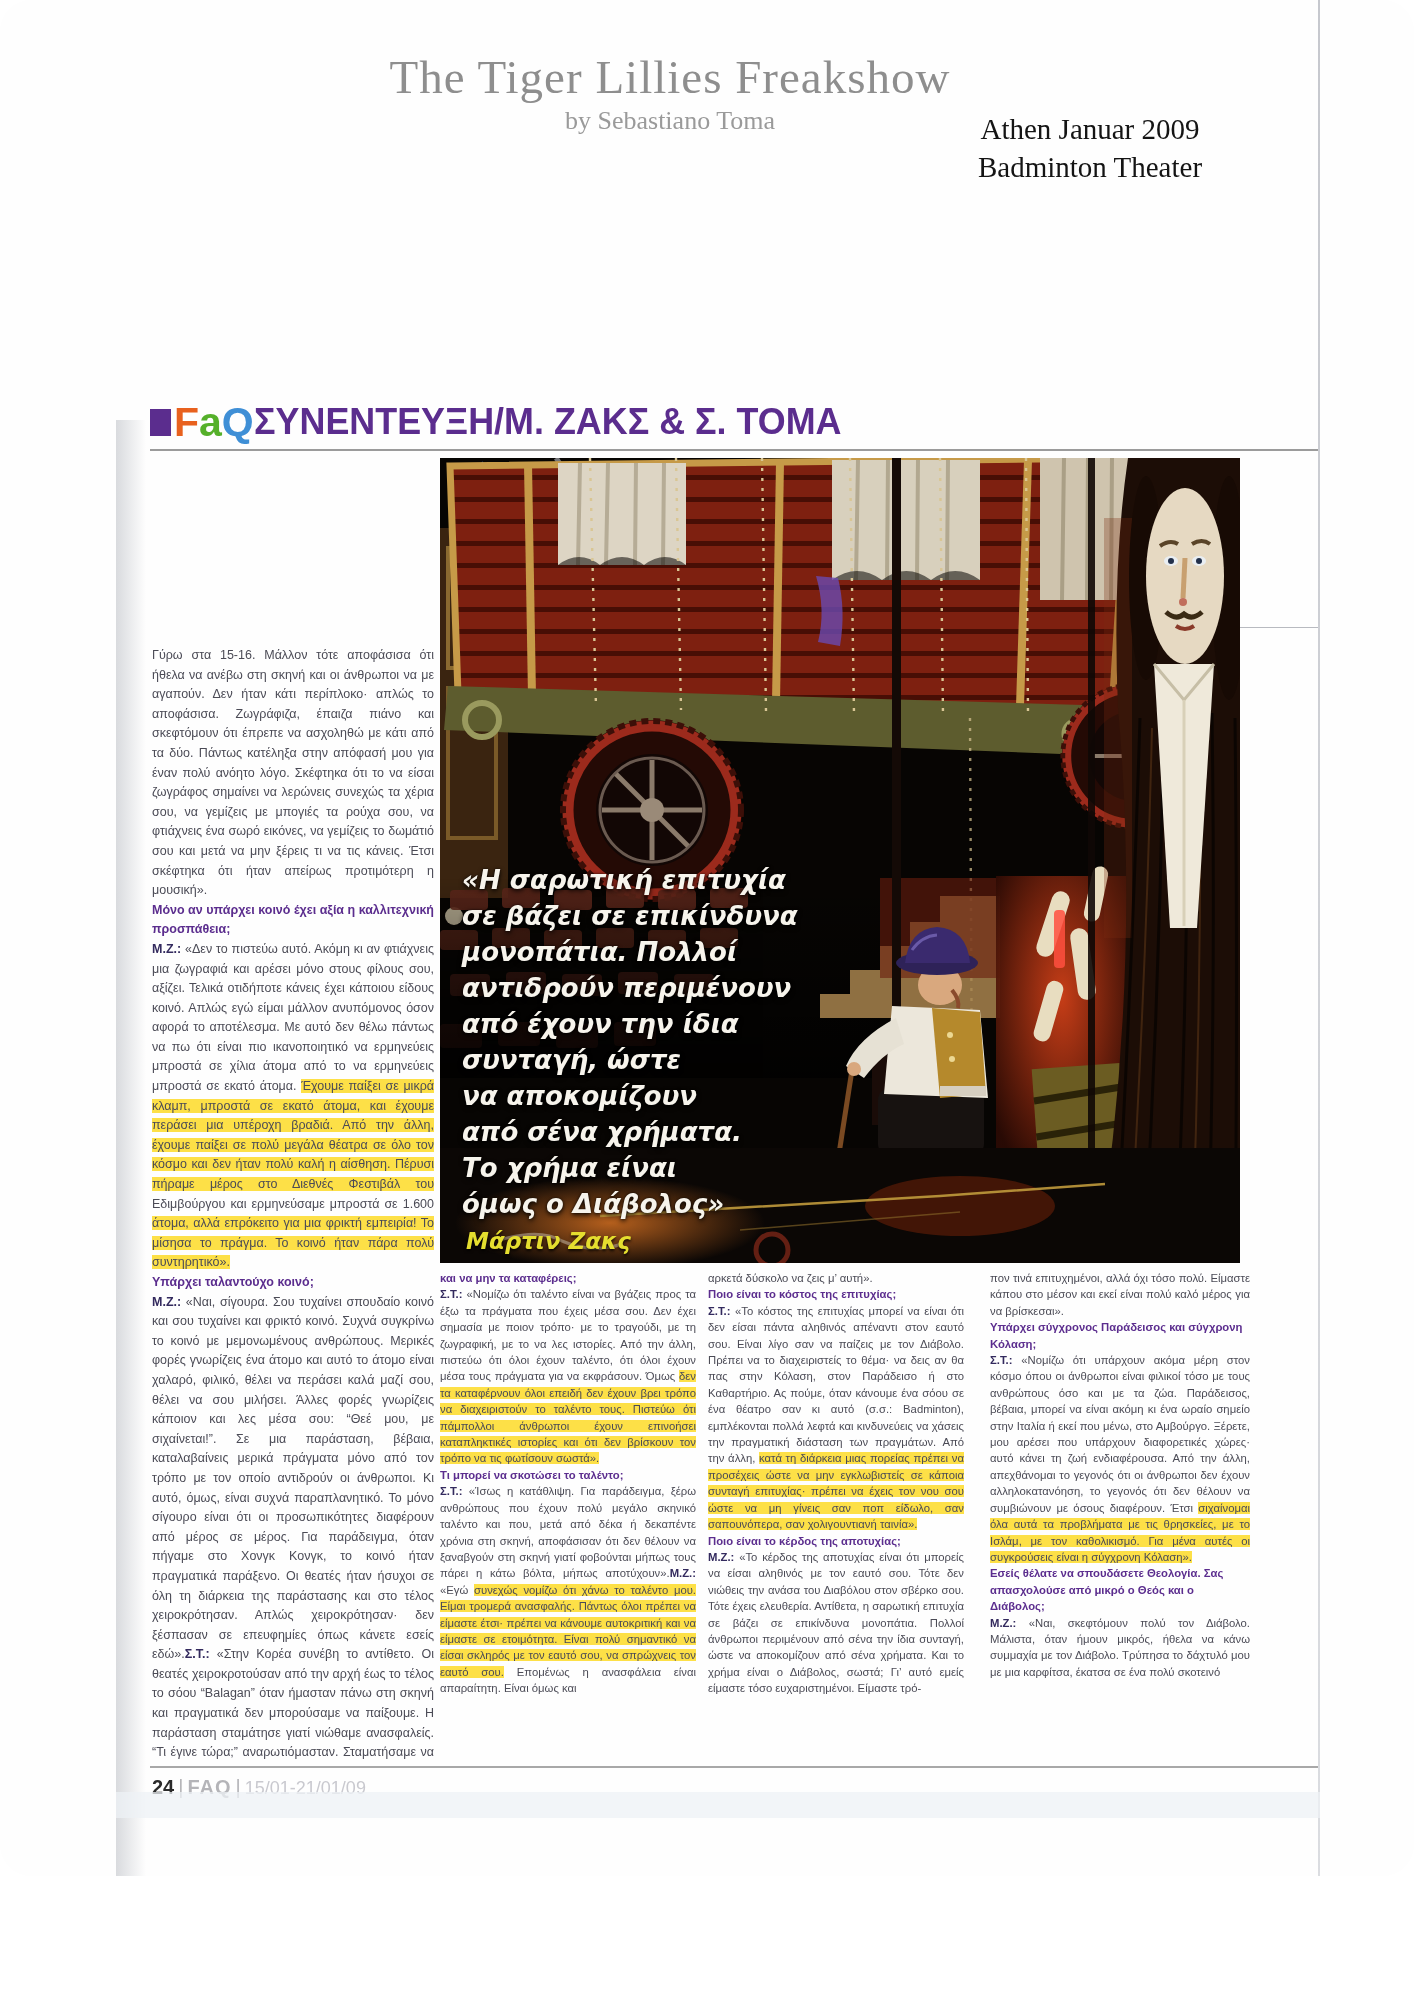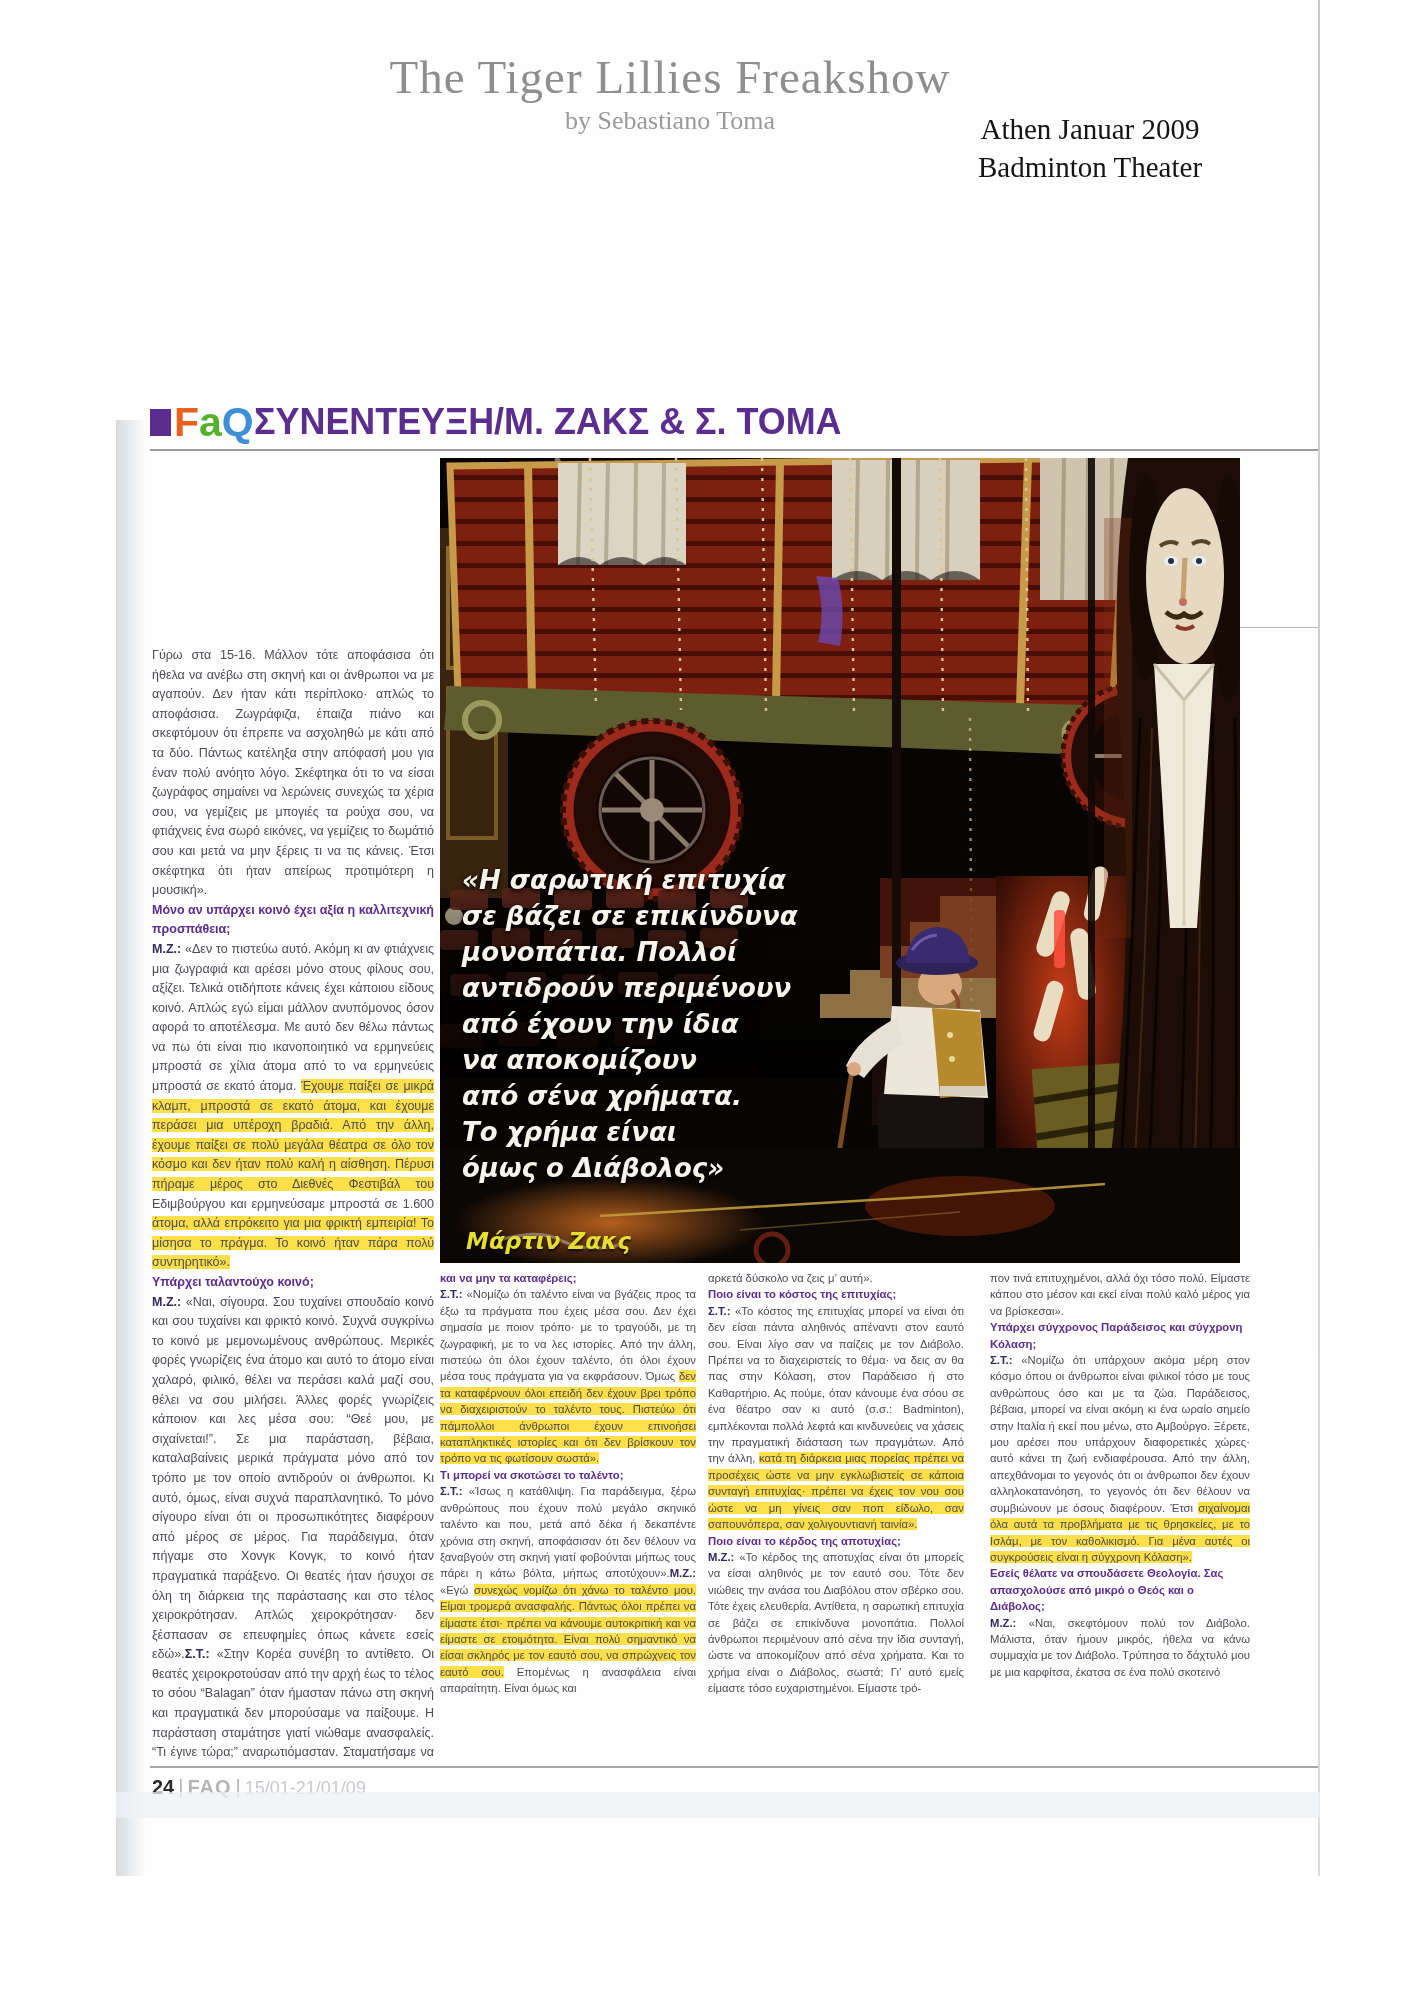--- a/index.html
+++ b/index.html
@@ -302,20 +302,21 @@
         <circle cx="332" cy="792" r="16" fill="none" stroke="#8a2a1a" stroke-width="5" opacity=".7"></circle>
       </g>
     </svg>
 
     <div class="quote">
         <div>«Η σαρωτική επιτυχία</div>
         <div>σε βάζει σε επικίνδυνα</div>
         <div>μονοπάτια. Πολλοί</div>
         <div>αντιδρούν περιμένουν</div>
         <div>από έχουν την ίδια</div>
+        <div>συνταγή, ώστε</div>
         <div>να αποκομίζουν</div>
         <div>από σένα χρήματα.</div>
         <div>Το χρήμα είναι</div>
         <div>όμως ο Διάβολος»</div>
       </div>
     <div class="quote-attrib">Μάρτιν Ζακς</div>
   </div>
 
   <div class="col col1"><span class="seg-body">Γύρω στα 15-16. Μάλλον τότε αποφάσισα ότι ήθελα να ανέβω στη σκηνή και οι άνθρωποι να με αγαπούν. Δεν ήταν κάτι περίπλοκο· απλώς το αποφάσισα. Ζωγράφιζα, έπαιζα πιάνο και σκεφτόμουν ότι έπρεπε να ασχοληθώ με κάτι από τα δύο. Πάντως κατέληξα στην απόφασή μου για έναν πολύ ανόητο λόγο. Σκέφτηκα ότι το να είσαι ζωγράφος σημαίνει να λερώνεις συνεχώς τα χέρια σου, να γεμίζεις με μπογιές τα ρούχα σου, να φτιάχνεις ένα σωρό εικόνες, να γεμίζεις το δωμάτιό σου και μετά να μην ξέρεις τι να τις κάνεις. Έτσι σκέφτηκα ότι ήταν απείρως προτιμότερη η μουσική».</span><div class="seg-heading">Μόνο αν υπάρχει κοινό έχει αξία η καλλιτεχνική προσπάθεια;</div><span class="seg-speaker">Μ.Ζ.:</span><span class="seg-body"> «Δεν το πιστεύω αυτό. Ακόμη κι αν φτιάχνεις μια ζωγραφιά και αρέσει μόνο στους φίλους σου, αξίζει. Τελικά οτιδήποτε κάνεις έχει κάποιου είδους κοινό. Απλώς εγώ είμαι μάλλον ανυπόμονος όσον αφορά το αποτέλεσμα. Με αυτό δεν θέλω πάντως να πω ότι είναι πιο ικανοποιητικό να ερμηνεύεις μπροστά σε χίλια άτομα από το να ερμηνεύεις μπροστά σε εκατό άτομα. </span><span class="seg-highlight">Έχουμε παίξει σε μικρά κλαμπ, μπροστά σε εκατό άτομα, και έχουμε περάσει μια υπέροχη βραδιά. Από την άλλη, έχουμε παίξει σε πολύ μεγάλα θέατρα σε όλο τον κόσμο και δεν ήταν πολύ καλή η αίσθηση. Πέρυσι πήραμε μέρος στο Διεθνές Φεστιβάλ του</span><span class="seg-body"> Εδιμβούργου και ερμηνεύσαμε μπροστά σε 1.600 </span><span class="seg-highlight">άτομα, αλλά επρόκειτο για μια φρικτή εμπειρία! Το μίσησα το πράγμα. Το κοινό ήταν πάρα πολύ συντηρητικό».</span><div class="seg-heading">Υπάρχει ταλαντούχο κοινό;</div><span class="seg-speaker">Μ.Ζ.:</span><span class="seg-body"> «Ναι, σίγουρα. Σου τυχαίνει σπουδαίο κοινό και σου τυχαίνει και φρικτό κοινό. Συχνά συγκρίνω το κοινό με μεμονωμένους ανθρώπους. Μερικές φορές γνωρίζεις ένα άτομο και αυτό το άτομο είναι χαλαρό, φιλικό, θέλει να περάσει καλά μαζί σου, θέλει να σου μιλήσει. Άλλες φορές γνωρίζεις κάποιον και λες μέσα σου: “Θεέ μου, με σιχαίνεται!”. Σε μια παράσταση, βέβαια, καταλαβαίνεις μερικά πράγματα μόνο από τον τρόπο με τον οποίο αντιδρούν οι άνθρωποι. Κι αυτό, όμως, είναι συχνά παραπλανητικό. Το μόνο σίγουρο είναι ότι οι προσωπικότητες διαφέρουν από μέρος σε μέρος. Για παράδειγμα, όταν πήγαμε στο Χονγκ Κονγκ, το κοινό ήταν πραγματικά παράξενο. Οι θεατές ήταν ήσυχοι σε όλη τη διάρκεια της παράστασης και στο τέλος χειροκρότησαν. Απλώς χειροκρότησαν· δεν ξέσπασαν σε επευφημίες όπως κάνετε εσείς εδώ».</span><span class="seg-speaker">Σ.Τ.:</span><span class="seg-body"> «Στην Κορέα συνέβη το αντίθετο. Οι θεατές χειροκροτούσαν από την αρχή έως το τέλος το σόου “Balagan” όταν ήμασταν πάνω στη σκηνή και πραγματικά δεν μπορούσαμε να παίξουμε. Η παράσταση σταμάτησε γιατί νιώθαμε ανασφαλείς. “Τι έγινε τώρα;” αναρωτιόμασταν. Σταματήσαμε να παίζουμε και συνέχιζαν να χειροκροτούν. Ήταν απίστευτο».</span></div>
   <div class="col col2"><div class="seg-heading">και να μην τα καταφέρεις;</div><span class="seg-speaker">Σ.Τ.:</span><span class="seg-body"> «Νομίζω ότι ταλέντο είναι να βγάζεις προς τα έξω τα πράγματα που έχεις μέσα σου. Δεν έχει σημασία με ποιον τρόπο· με το τραγούδι, με τη ζωγραφική, με το να λες ιστορίες. Από την άλλη, πιστεύω ότι όλοι έχουν ταλέντο, ότι όλοι έχουν μέσα τους πράγματα για να εκφράσουν. Όμως </span><span class="seg-highlight">δεν τα καταφέρνουν όλοι επειδή δεν έχουν βρει τρόπο να διαχειριστούν το ταλέντο τους. Πιστεύω ότι πάμπολλοι άνθρωποι έχουν επινοήσει καταπληκτικές ιστορίες και ότι δεν βρίσκουν τον τρόπο να τις φωτίσουν σωστά».</span><div class="seg-heading">Τι μπορεί να σκοτώσει το ταλέντο;</div><span class="seg-speaker">Σ.Τ.:</span><span class="seg-body"> «Ίσως η κατάθλιψη. Για παράδειγμα, ξέρω ανθρώπους που έχουν πολύ μεγάλο σκηνικό ταλέντο και που, μετά από δέκα ή δεκαπέντε χρόνια στη σκηνή, αποφάσισαν ότι δεν θέλουν να ξαναβγούν στη σκηνή γιατί φοβούνται μήπως τους πάρει η κάτω βόλτα, μήπως αποτύχουν».</span><span class="seg-speaker">Μ.Ζ.:</span><span class="seg-body"> «Εγώ </span><span class="seg-highlight">συνεχώς νομίζω ότι χάνω το ταλέντο μου. Είμαι τρομερά ανασφαλής. Πάντως όλοι πρέπει να είμαστε έτσι· πρέπει να κάνουμε αυτοκριτική και να είμαστε σε ετοιμότητα. Είναι πολύ σημαντικό να είσαι σκληρός με τον εαυτό σου, να σπρώχνεις τον εαυτό σου.</span><span class="seg-body"> Επομένως η ανασφάλεια είναι απαραίτητη. Είναι όμως και</span></div>

